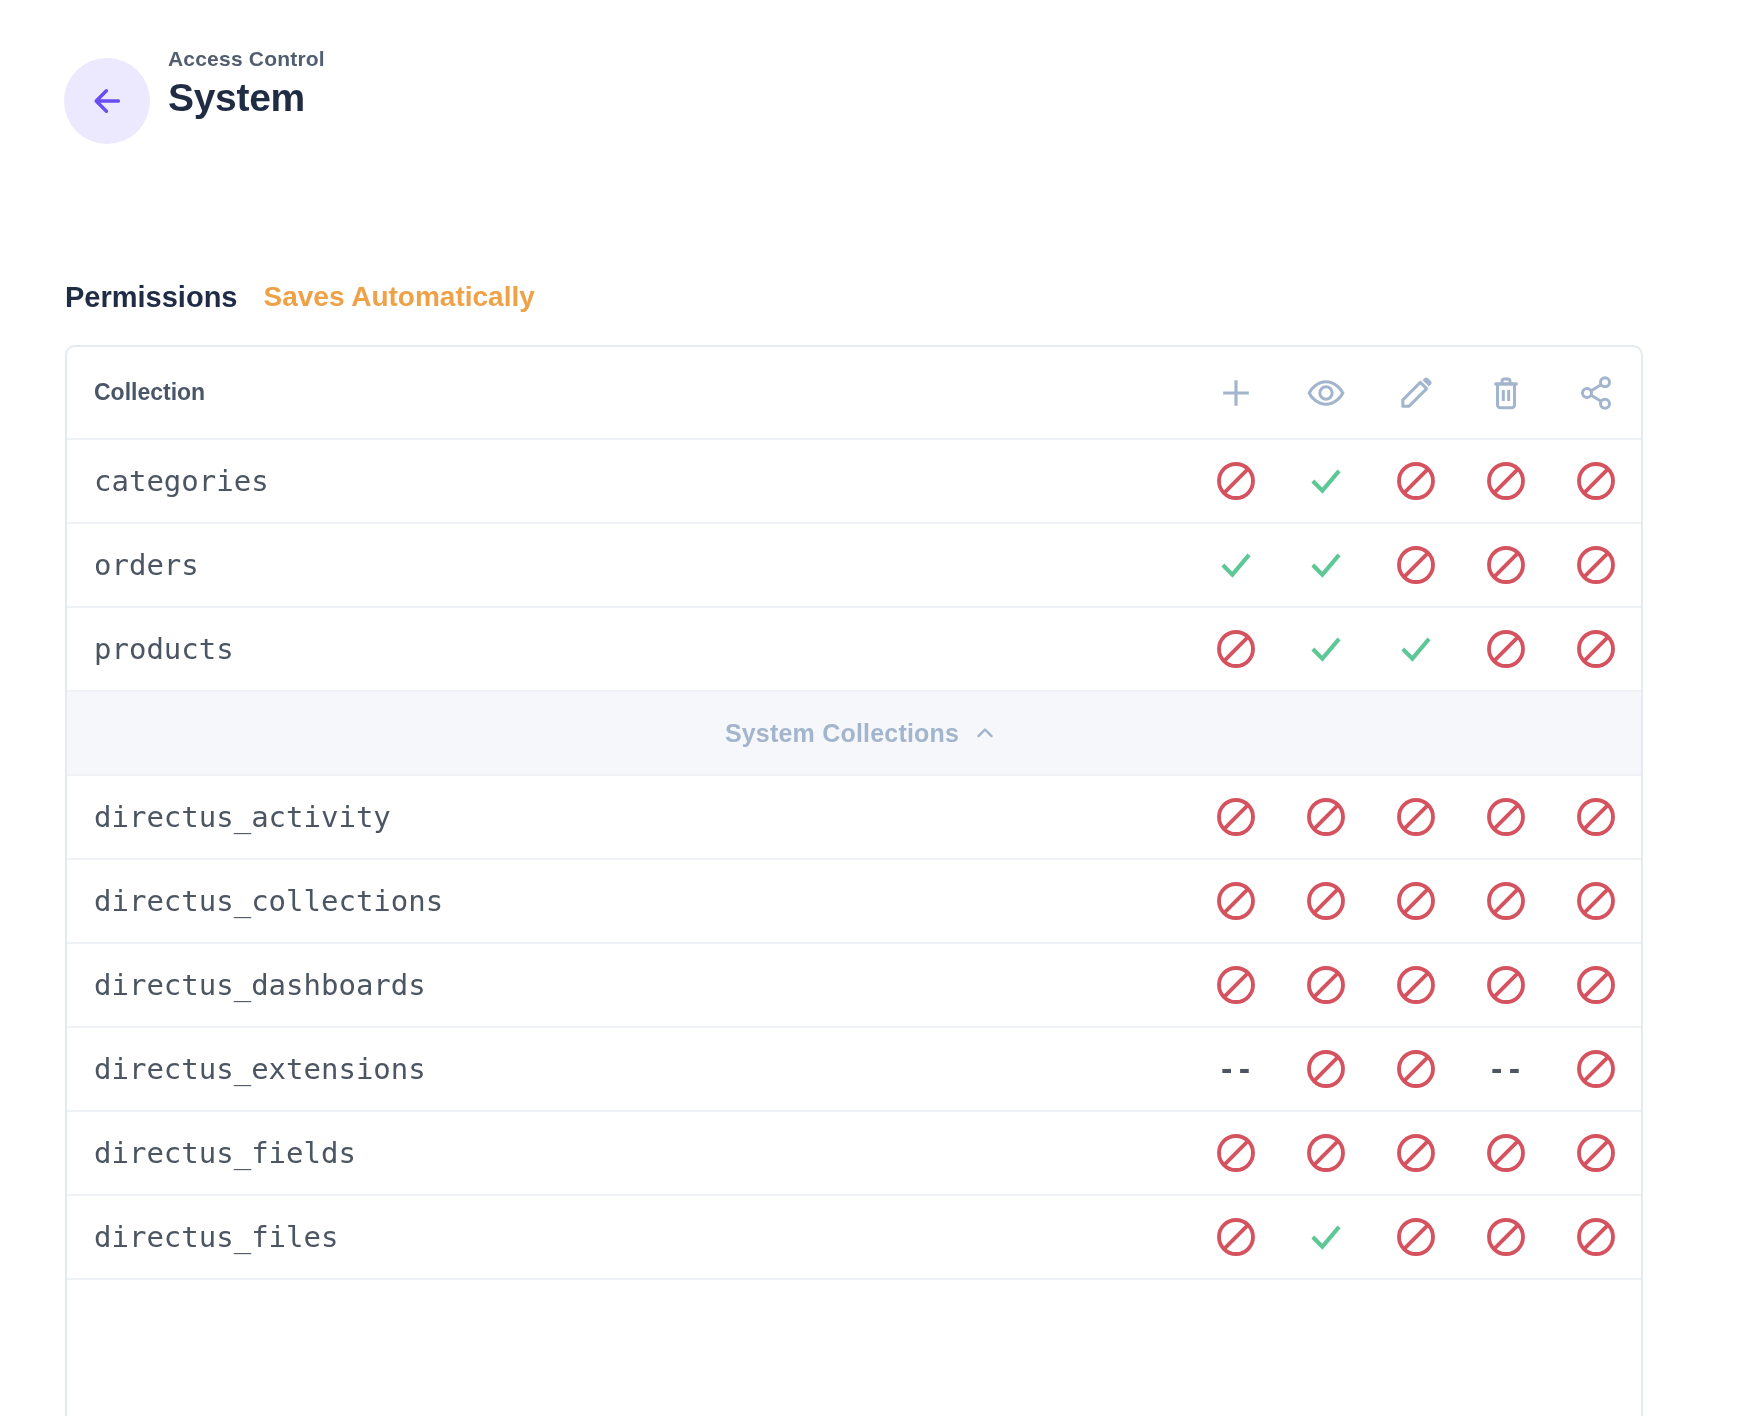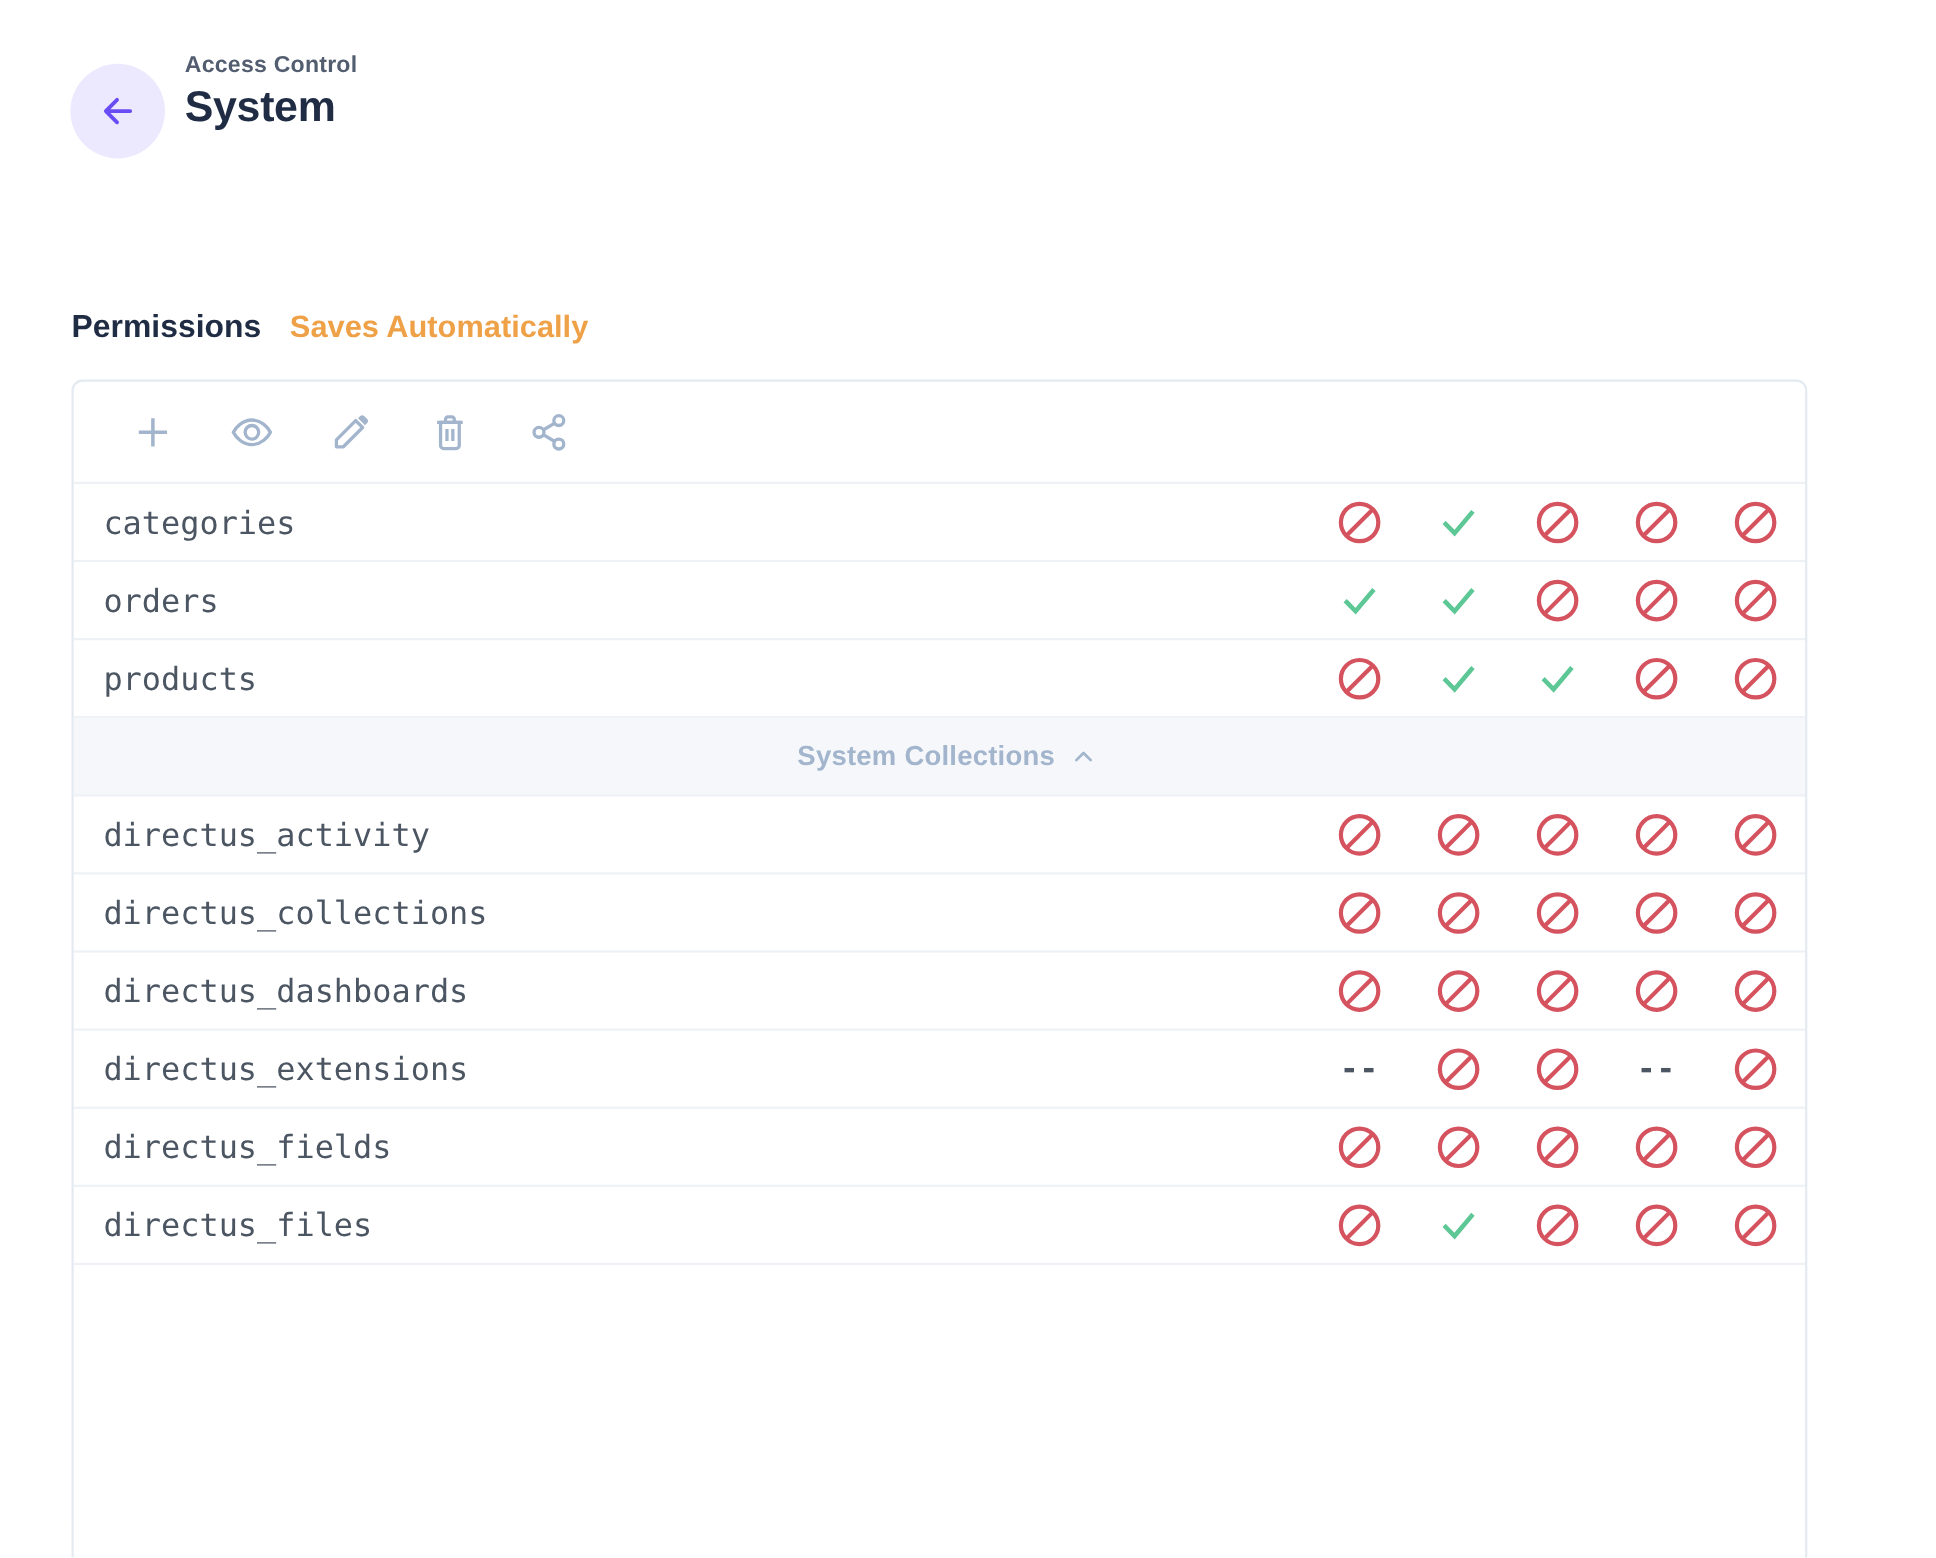--- a/index.html
+++ b/index.html
@@ -24,21 +24,21 @@
   .section-title{font-size:29px;font-weight:800;color:var(--c-text-dark);line-height:38px}
   .autosave{font-size:28px;font-weight:700;color:var(--c-warning);line-height:38px}
 
   
   .perm-card{position:absolute;left:65px;top:345px;width:1578px;height:1140px;
     border:2px solid var(--c-card-border);border-radius:10px;background:#fff;overflow:hidden}
   .t-header{height:93px;display:flex;align-items:center;padding-left:27px;
     border-bottom:2px solid var(--c-row-border)}
   .col-label{flex:1;font-size:23px;font-weight:700;color:var(--c-text-label)}
   .perm-cols{display:flex}
-  .row{height:71px;display:flex;align-items:center;padding-left:27px;
+  .row{height:84px;display:flex;align-items:center;padding-left:27px;
     border-bottom:2px solid var(--c-row-border)}
   .row-name{flex:1;font-family:"DejaVu Sans Mono","Liberation Mono",monospace;
     font-size:29px;color:var(--c-text-normal);letter-spacing:0}
   .perm-cell{width:90px;height:100%;display:flex;align-items:center;justify-content:center}
   .perm-cell.toggle{cursor:pointer}
   .band{background:var(--c-band-bg);justify-content:center;padding-left:16px;gap:12px;cursor:pointer}
   .band-label{font-size:25px;font-weight:700;color:var(--c-muted);letter-spacing:.2px}
   .stub{border-bottom:none}
 
   
@@ -72,20 +72,21 @@
   </div>
 </div>
 
 <div class="section-heading">
   <span class="section-title">Permissions</span>
   <span class="autosave">Saves Automatically</span>
 </div>
 
 <div class="perm-card">
   <div class="t-header">
+    <div class="col-label">Collection</div>
     <div class="perm-cols" id="header-cols">
         <div class="perm-cell">
           <span class="icon muted sz40">
             <svg viewBox="0 0 24 24">
               <path d="M12 4.3v15.4M4.3 12h15.4" stroke-width="1.9"></path>
             </svg>
           </span>
         </div>
         <div class="perm-cell">
           <span class="icon muted sz40">

